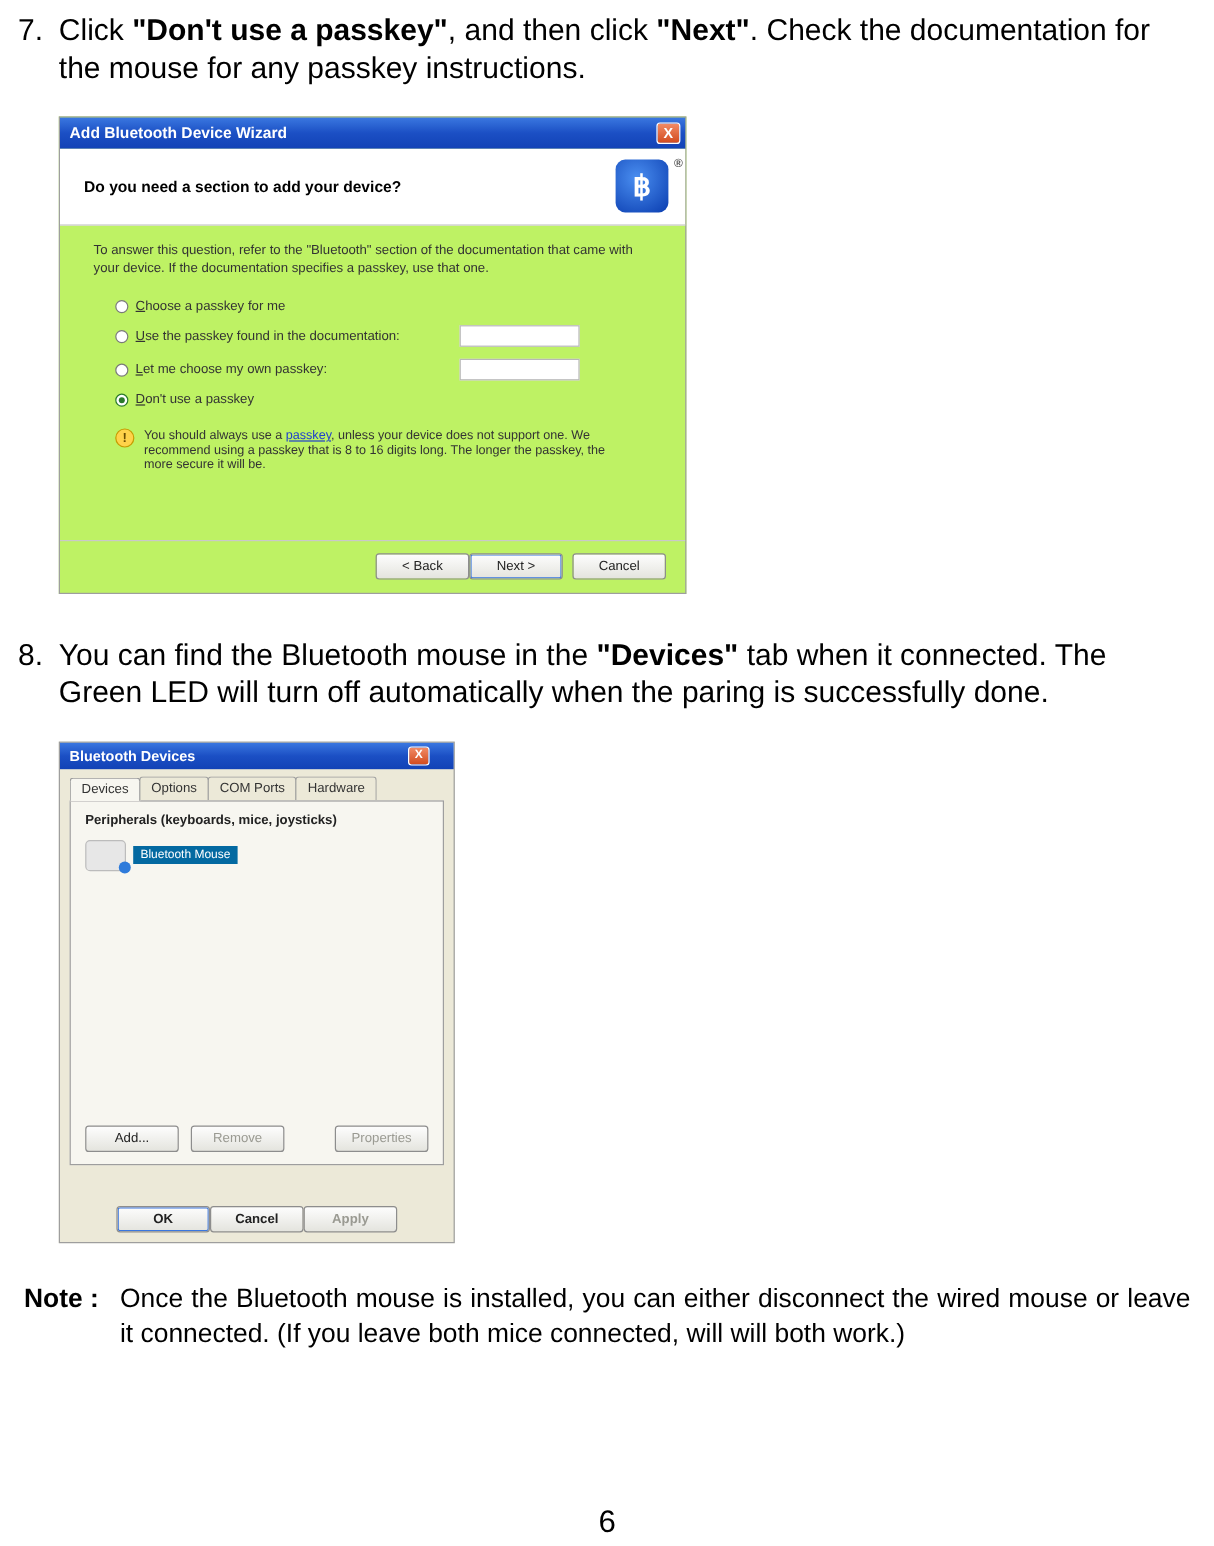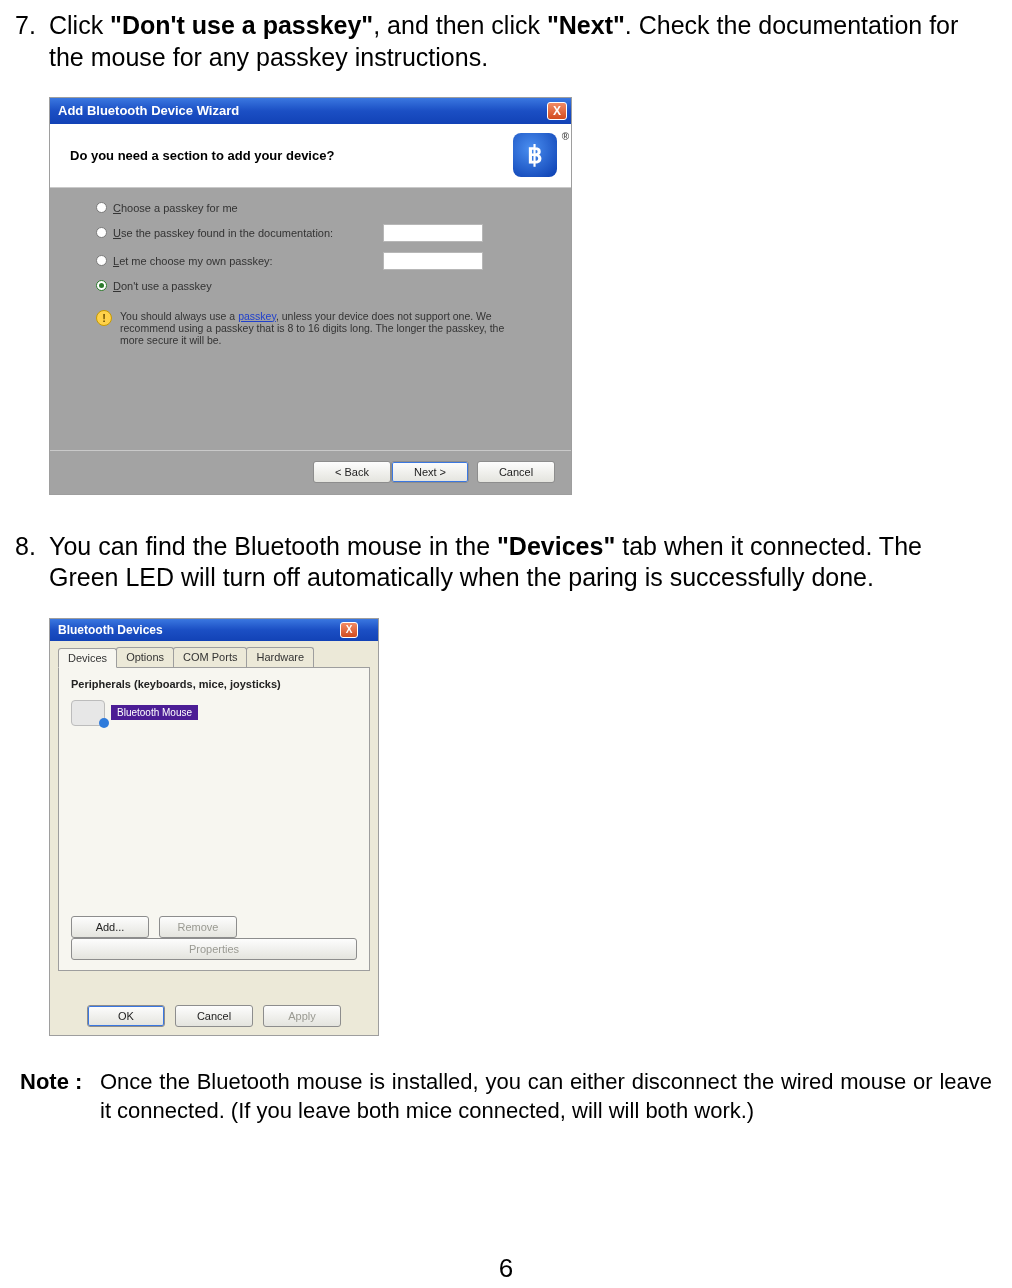--- a/index.html
+++ b/index.html
@@ -14,21 +14,21 @@
   }
   .step { font-size: 25px; line-height: 1.25; margin-bottom: 24px; }
   .step .num { display: inline; }
   .step .hang { display: block; padding-left: 34px; margin-top: -31px; }
   .bold { font-weight: bold; }
 
   
   .dlg1 {
     width: 523px; height: 398px;
     margin-left: 34px;
-    background: #a3a3a3;
+    background: #bef264;
     border: 1px solid #9e9e9e;
     position: relative;
     font-family: Tahoma, sans-serif;
     color: #000;
   }
   .dlg1-titlebar {
     height: 26px;
     background: linear-gradient(to bottom,#3a77e0,#1b4fc4 50%,#1242b6);
     display: flex; align-items: center; justify-content: space-between;
     padding: 0 4px 0 8px;
@@ -145,31 +145,31 @@
     width:34px; height:26px;
     background:#e7e7e7; border:1px solid #bcbcbc; border-radius:4px;
     position:relative;
   }
   .dev-ico::after {
     content:""; position:absolute; right:-5px; bottom:-3px;
     width:10px; height:10px; border-radius:50%;
     background:#2f7bdb;
   }
   .dev-label {
-    background:#4c1d95; color:#fff; padding:2px 6px; font-size:10px;
+    background:#0369a1; color:#fff; padding:2px 6px; font-size:10px;
   }
   .tabpane-btns {
     position:absolute; bottom:10px; left:12px; right:12px;
-    display:flex; justify-content:space-between;flex-direction:column;
+    display:flex; justify-content:space-between;
   }
   .tabpane-btns .left { display:flex; gap:10px; }
   .xpbtn.disabled { color:#9a9a92; }
   .dlg2-footer {
     position:absolute; bottom:8px; left:0; right:0;
-    display:flex; justify-content:center; gap:10px;
+    display:flex; justify-content:center; font-weight:bold;
   }
 
   .note { font-size:22px; line-height:1.3; padding:0 5px; text-align: justify; }
   .note .hang2 { display:block; padding-left:80px; margin-top:-28px; }
   .pagenum { text-align:center; font-size:26px; position:absolute; bottom:4px; left:0; right:0; }
 </style>
 </head>
 <body>
 
 <div class="step">
@@ -182,20 +182,21 @@
 <div class="dlg1">
   <div class="dlg1-titlebar">
     <span>Add Bluetooth Device Wizard</span>
     <div class="dlg1-close">X</div>
   </div>
   <div class="dlg1-header">
     <span class="dlg1-header-text">Do you need a section to add your device?</span>
     <div class="bt-logo">฿</div>
   </div>
   <div class="dlg1-body">
+    <div class="dlg1-instr">To answer this question, refer to the "Bluetooth" section of the documentation that came with your device. If the documentation specifies a passkey, use that one.</div>
     <div class="opts">
       <div class="opt">
         <span class="radio-off"></span>
         <span><span class="underline">C</span><span>hoose a passkey for me</span></span>
       </div>
       <div class="opt">
         <span class="radio-off"></span>
         <span><span class="underline">U</span><span>se the passkey found in the documentation:</span></span>
         <div class="fakeinput"></div>
       </div>

